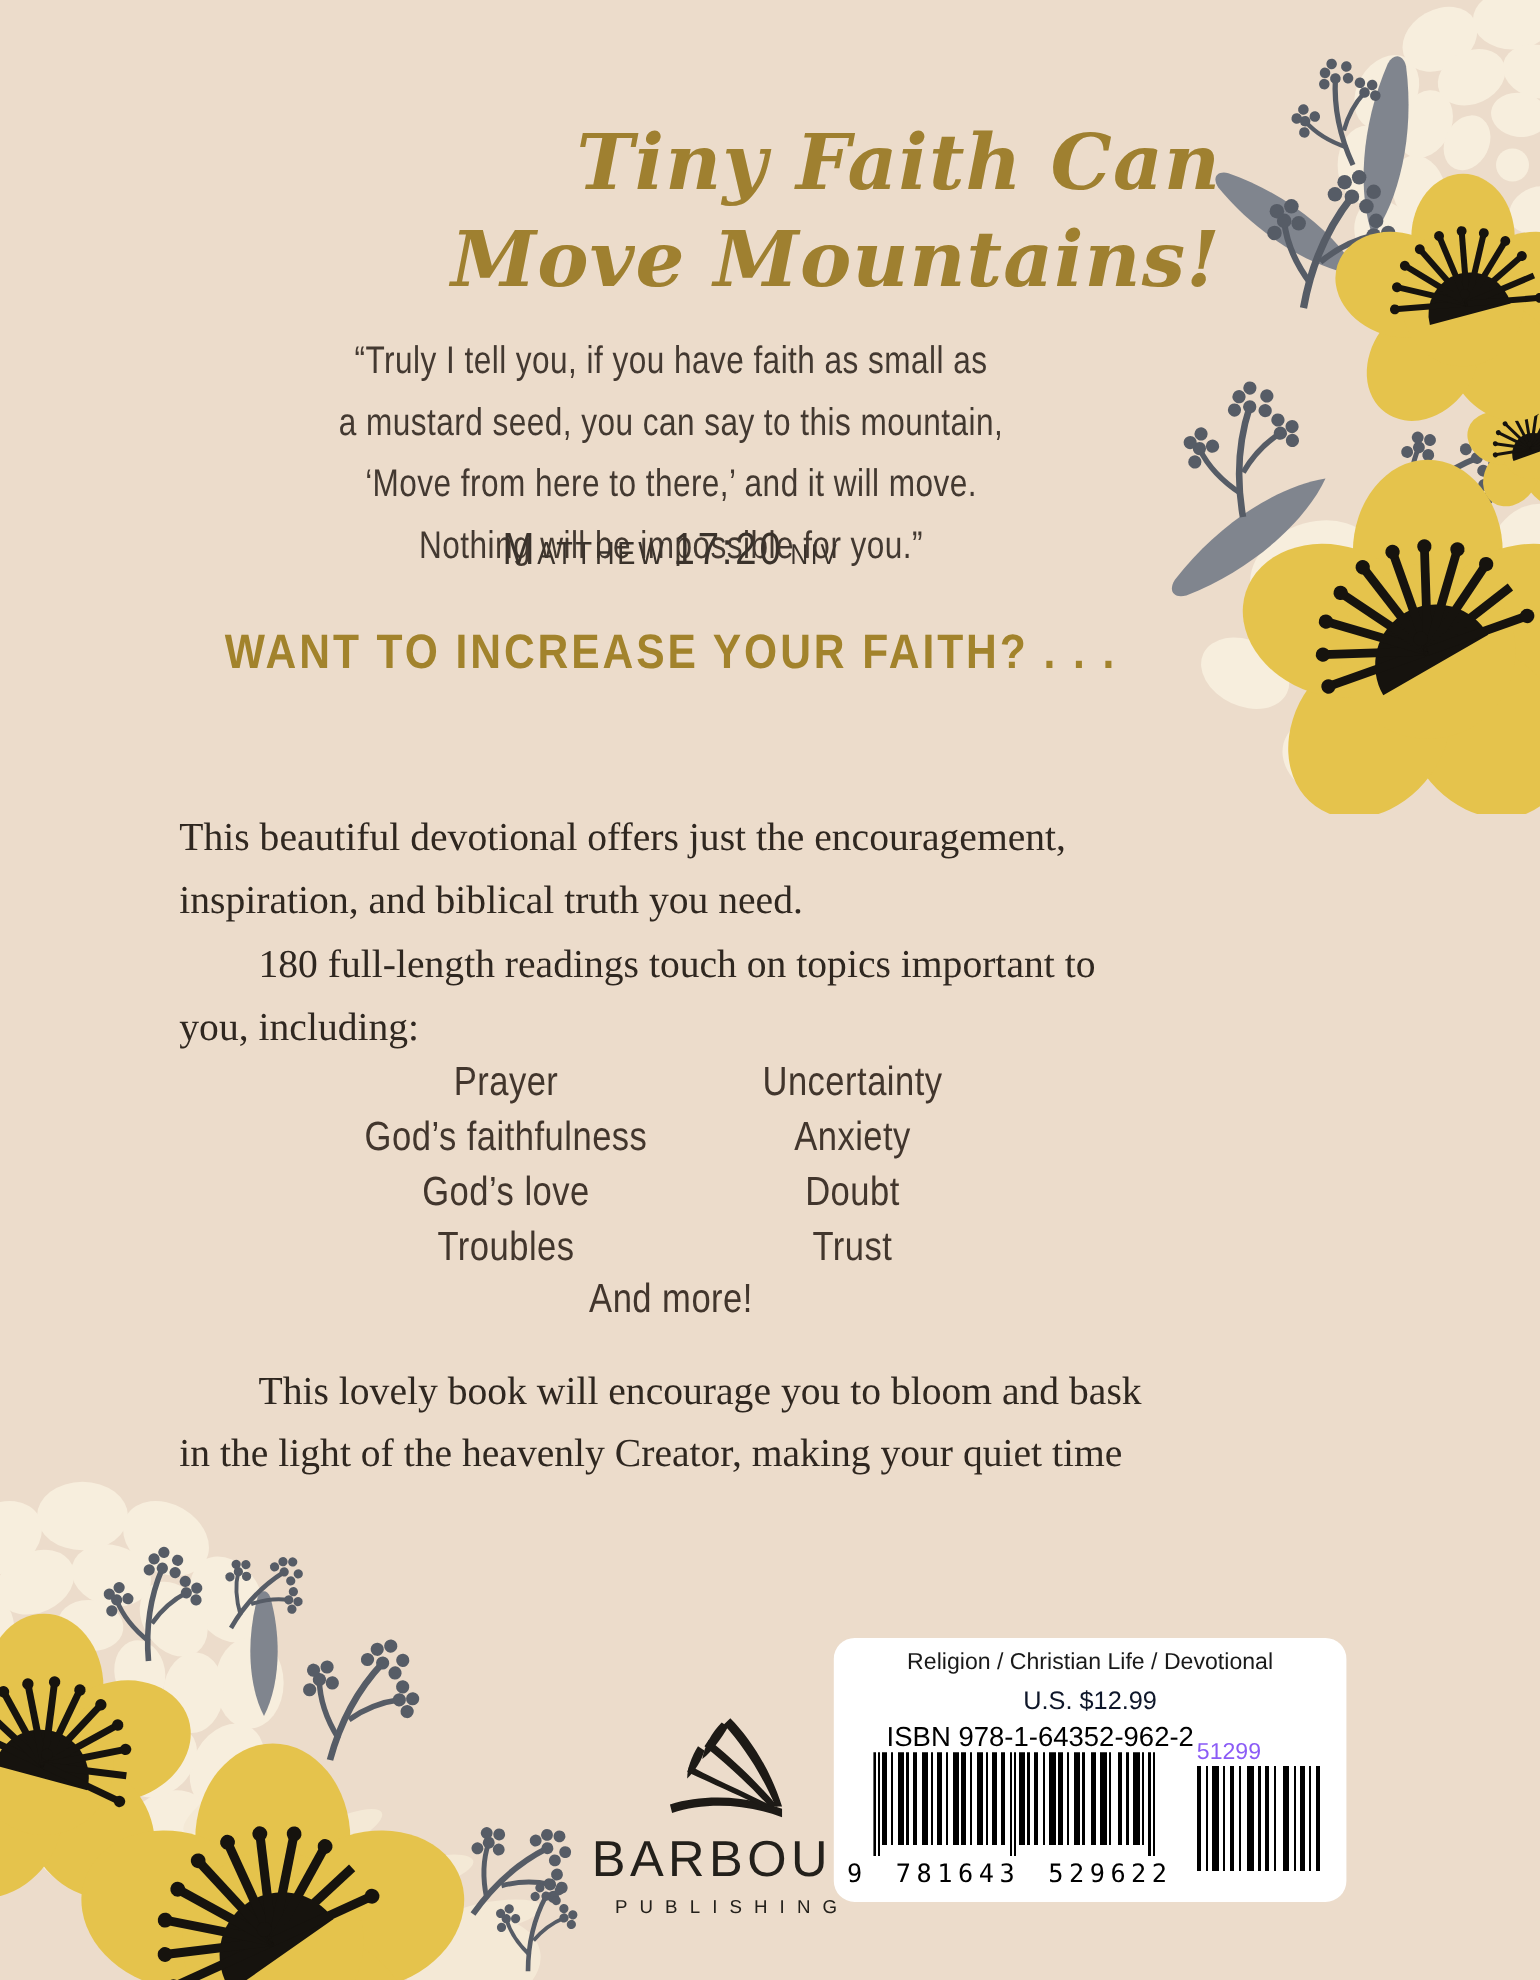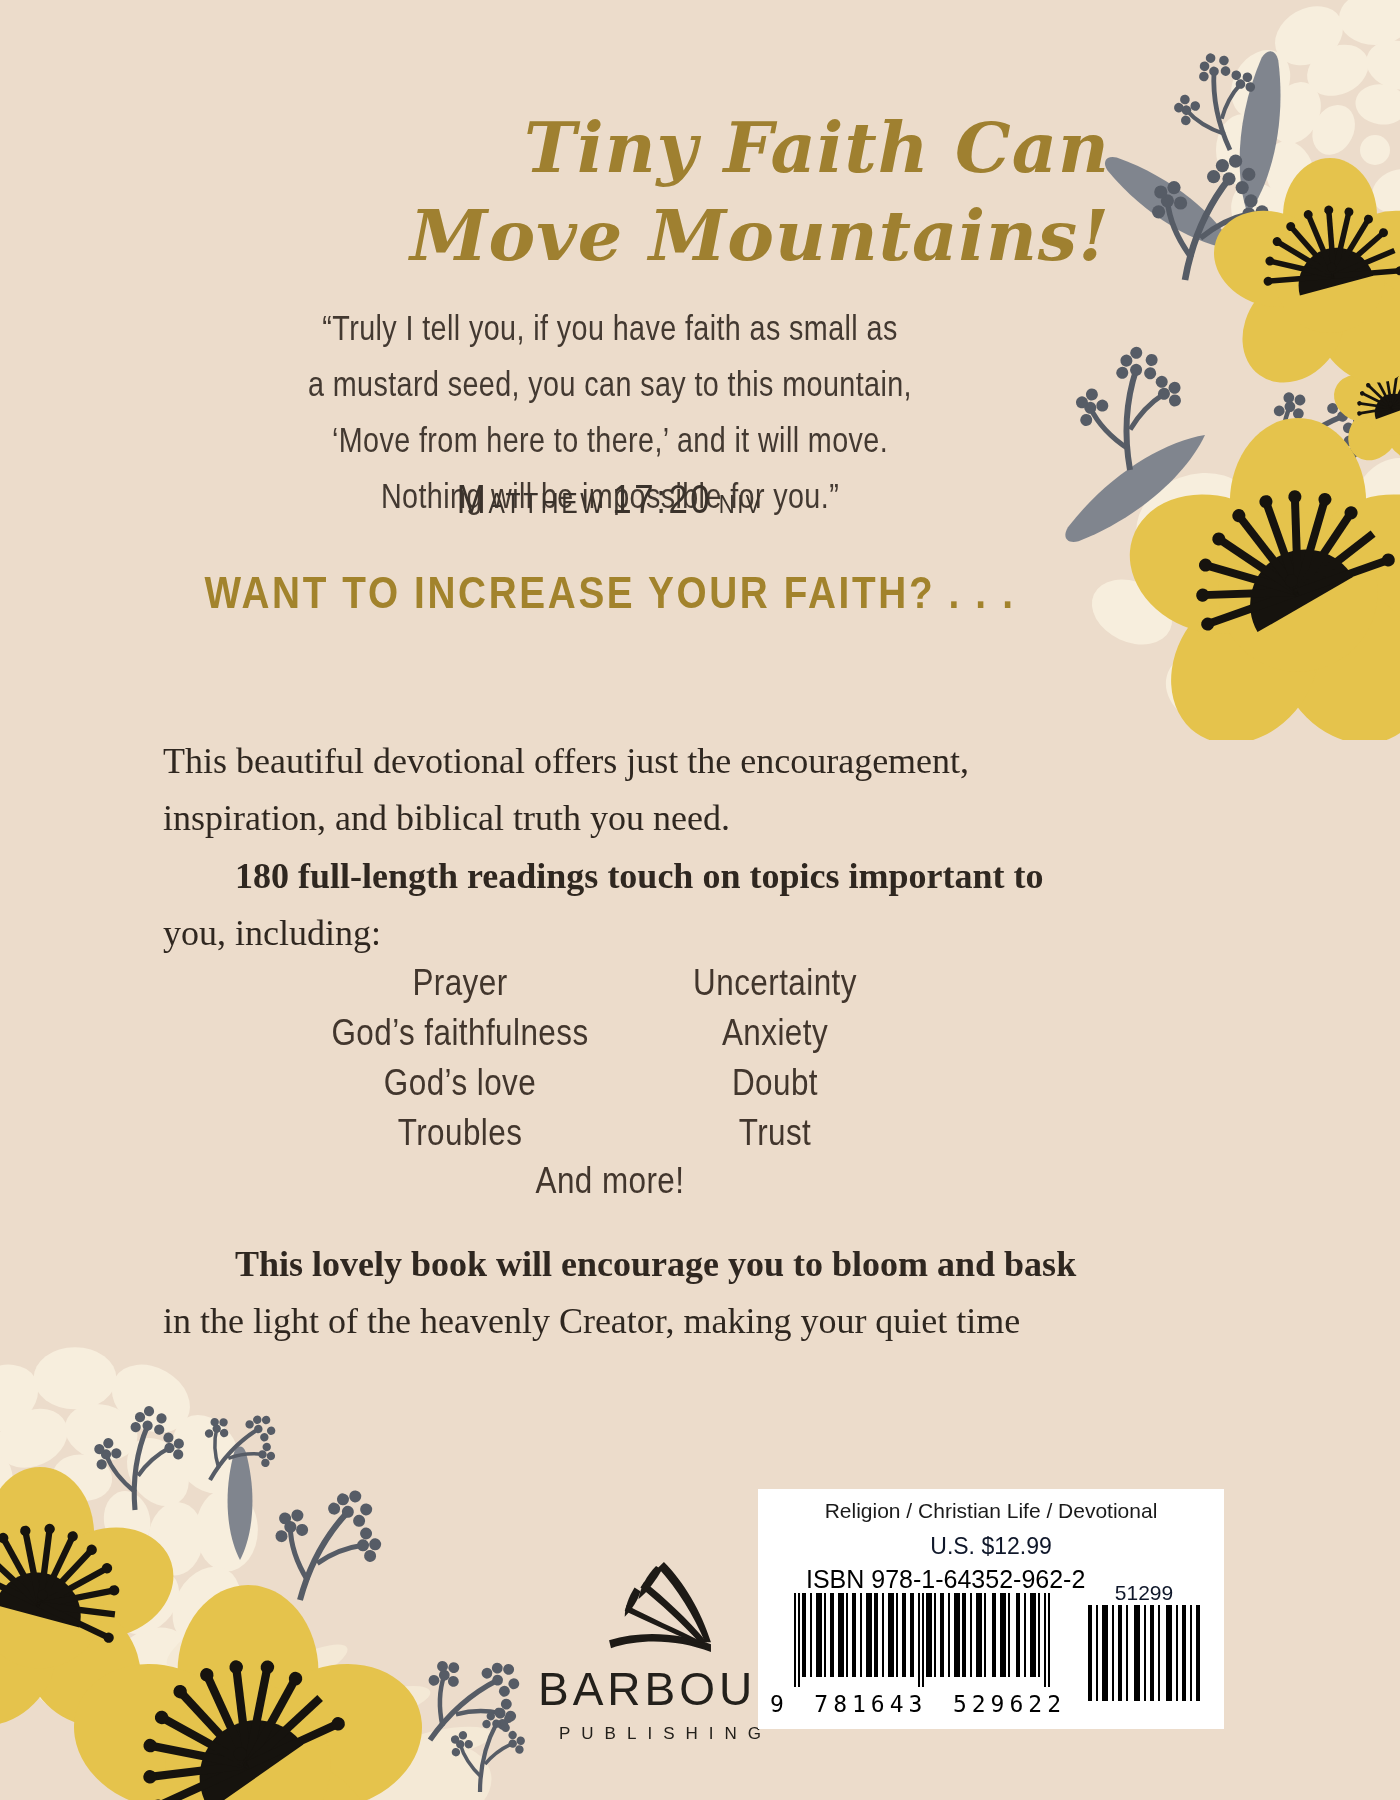--- a/index.html
+++ b/index.html
@@ -32,51 +32,51 @@
   .headline{
     top:568px;left:110px;width:1000px;text-align:center;
     font-weight:bold;font-size:44px;letter-spacing:3px;color:#a2832c;
     transform:scaleX(.88);transform-origin:50% 0;white-space:nowrap;
   }
   .para{
     left:163px;width:1080px;
     font-family:"Liberation Serif", serif;font-size:36px;line-height:57px;color:#2f2720;
   }
   .para div{white-space:nowrap;}
-  .para .indent{padding-left:72px;font-weight:bold;}
+  .para .indent{padding-left:72px;}
   .p1{top:733px;}
   .p2{top:848px;}
   .p3{top:1236px;}
   .topics{top:958px;left:0;width:1376px;height:210px;}
   .topcol{
     position:absolute;top:0;text-align:center;
     font-size:37px;line-height:50px;color:#42362d;letter-spacing:.5px;
     transform:scaleX(.85);transform-origin:50% 0;
   }
   .topcol.left{left:260px;width:400px;}
   .topcol.right{left:625px;width:300px;}
   .more{
     top:1160px;left:110px;width:1000px;text-align:center;
     font-size:37px;color:#42362d;letter-spacing:.5px;
     transform:scaleX(.85);transform-origin:50% 0;
   }
 
   
   .barcode-box{
-    left:758px;top:1489px;width:466px;height:240px;background:#ffffff;
+    left:758px;top:1489px;width:466px;height:240px;background:#ffffff;border-radius:19px;
   }
   .bc-category{position:absolute;top:10px;left:0;width:100%;text-align:center;font-size:21px;color:#1a1a1a;}
   .bc-price{position:absolute;top:44px;left:0;width:100%;text-align:center;font-size:23px;color:#0f172a;}
   .bc-isbn{position:absolute;top:76px;left:36px;font-size:25px;color:#000;margin-left:12px;}
   .bc-main{position:absolute;left:36px;top:104px;}
   .ean-digits{
     position:absolute;left:12px;top:202px;width:296px;display:flex;justify-content:space-between;
     font-family:"DejaVu Sans Mono", monospace;font-size:23px;color:#000;letter-spacing:5px;
   }
-  .bc-addon-num{position:absolute;left:330px;top:92px;width:112px;text-align:center;font-size:21px;color:#0f172a;}
+  .bc-addon-num{position:absolute;left:330px;top:92px;width:112px;text-align:left;font-size:21px;color:#8b5cf6;}
   .bc-addon{position:absolute;left:330px;top:116px;}
 
   
   .logo{left:518px;top:1560px;width:244px;text-align:center;color:#23201b;margin-left:20px;}
   .logo-name{font-size:46px;letter-spacing:4px;margin-top:4px;}
   .logo-division{font-size:17px;letter-spacing:11px;margin-top:8px;padding-left:11px;}
 
   svg{display:block;}
 </style>
 </head>

